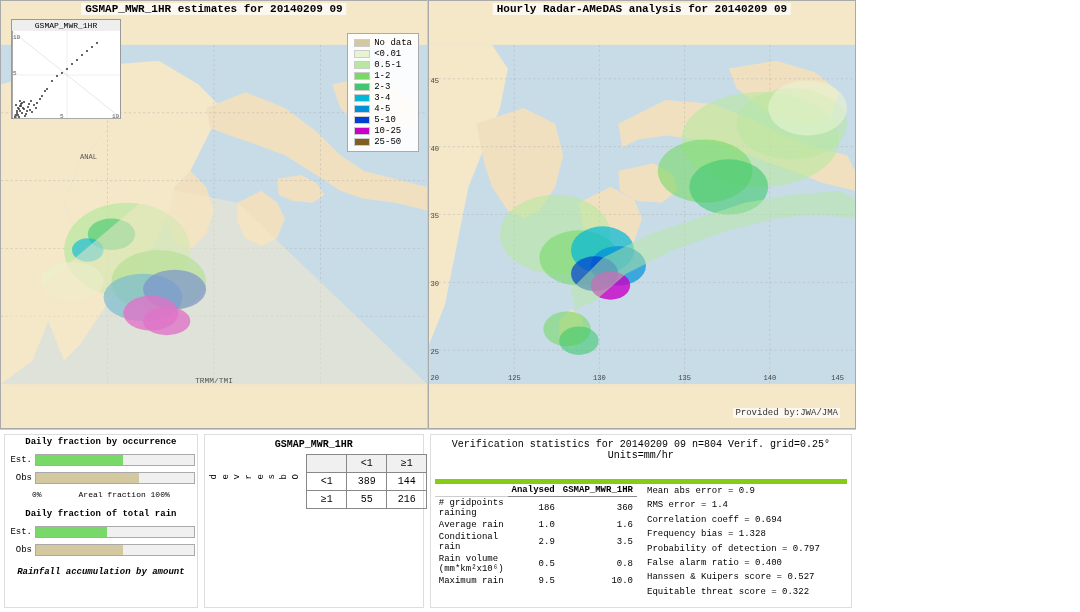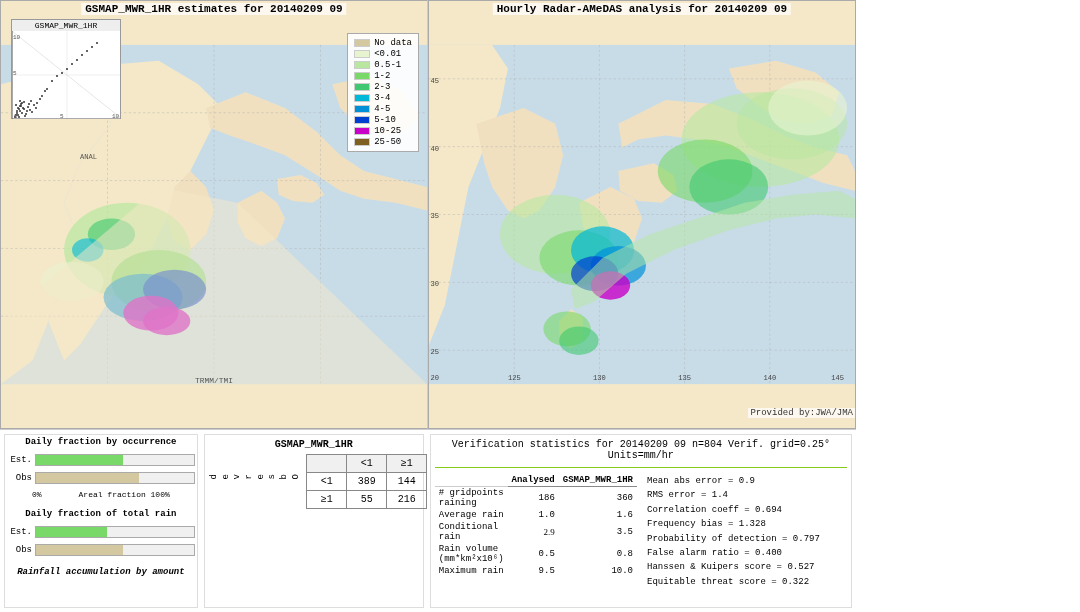--- a/index.html
+++ b/index.html
@@ -219,23 +219,22 @@
     
     .verif-section {
       flex: 1;
       border: 1px solid #ddd;
       padding: 4px;
     }
 
     .verif-title {
       font-size: 10px;
       text-align: center;
-      margin-bottom: 6px;
-      border-bottom: 1px solid #84cc16;
-      padding-bottom: 6px;
+      border-bottom: 5px solid #84cc16;
+      padding-bottom: 18px;
     }
 
     .verif-content {
       display: flex;
       gap: 10px;
     }
 
     .verif-table {
       flex: 1;
     }
@@ -507,21 +506,21 @@
         <text x="2" y="392" font-size="9" fill="#444" font-family="Courier New">25</text>
         <text x="2" y="425" font-size="9" fill="#444" font-family="Courier New">20</text>
 
         <text x="100" y="425" font-size="9" fill="#444" font-family="Courier New">125</text>
         <text x="208" y="425" font-size="9" fill="#444" font-family="Courier New">130</text>
         <text x="316" y="425" font-size="9" fill="#444" font-family="Courier New">135</text>
         <text x="424" y="425" font-size="9" fill="#444" font-family="Courier New">140</text>
         <text x="510" y="425" font-size="9" fill="#444" font-family="Courier New">145</text>
       </svg>
 
-      <div class="map-caption-right" style="position:absolute;bottom:10px;right:0;font-size:9px;z-index:20;background:rgba(255,255,255,0.7);padding:0 2px;">Provided by:JWA/JMA</div>
+      <div class="map-caption-right" style="position:absolute;bottom:10px;right:15px;font-size:9px;z-index:20;background:rgba(255,255,255,0.7);padding:0 2px;">Provided by:JWA/JMA</div>
     </div>
   </div>
 
   <div class="bottom-section">
 
     <div class="bar-charts">
       <div class="bar-chart-title">Daily fraction by occurrence</div>
       <div class="bar-row">
         <span class="bar-label">Est.</span>
         <div class="bar-container">
@@ -607,21 +606,21 @@
                 <td style="text-align:right;">186</td>
                 <td style="text-align:right;">360</td>
               </tr>
               <tr>
                 <td>Average rain</td>
                 <td style="text-align:right;">1.0</td>
                 <td style="text-align:right;margin-top:12px;">1.6</td>
               </tr>
               <tr>
                 <td>Conditional rain</td>
-                <td style="text-align:right;font-family:Liberation Serif, serif;">2.9</td>
+                <td style="text-align:right;">2.9</td>
                 <td style="text-align:right;">3.5</td>
               </tr>
               <tr>
                 <td>Rain volume (mm*km²x10⁶)</td>
                 <td style="text-align:right;">0.5</td>
                 <td style="text-align:right;">0.8</td>
               </tr>
               <tr>
                 <td>Maximum rain</td>
                 <td style="text-align:right;">9.5</td>

